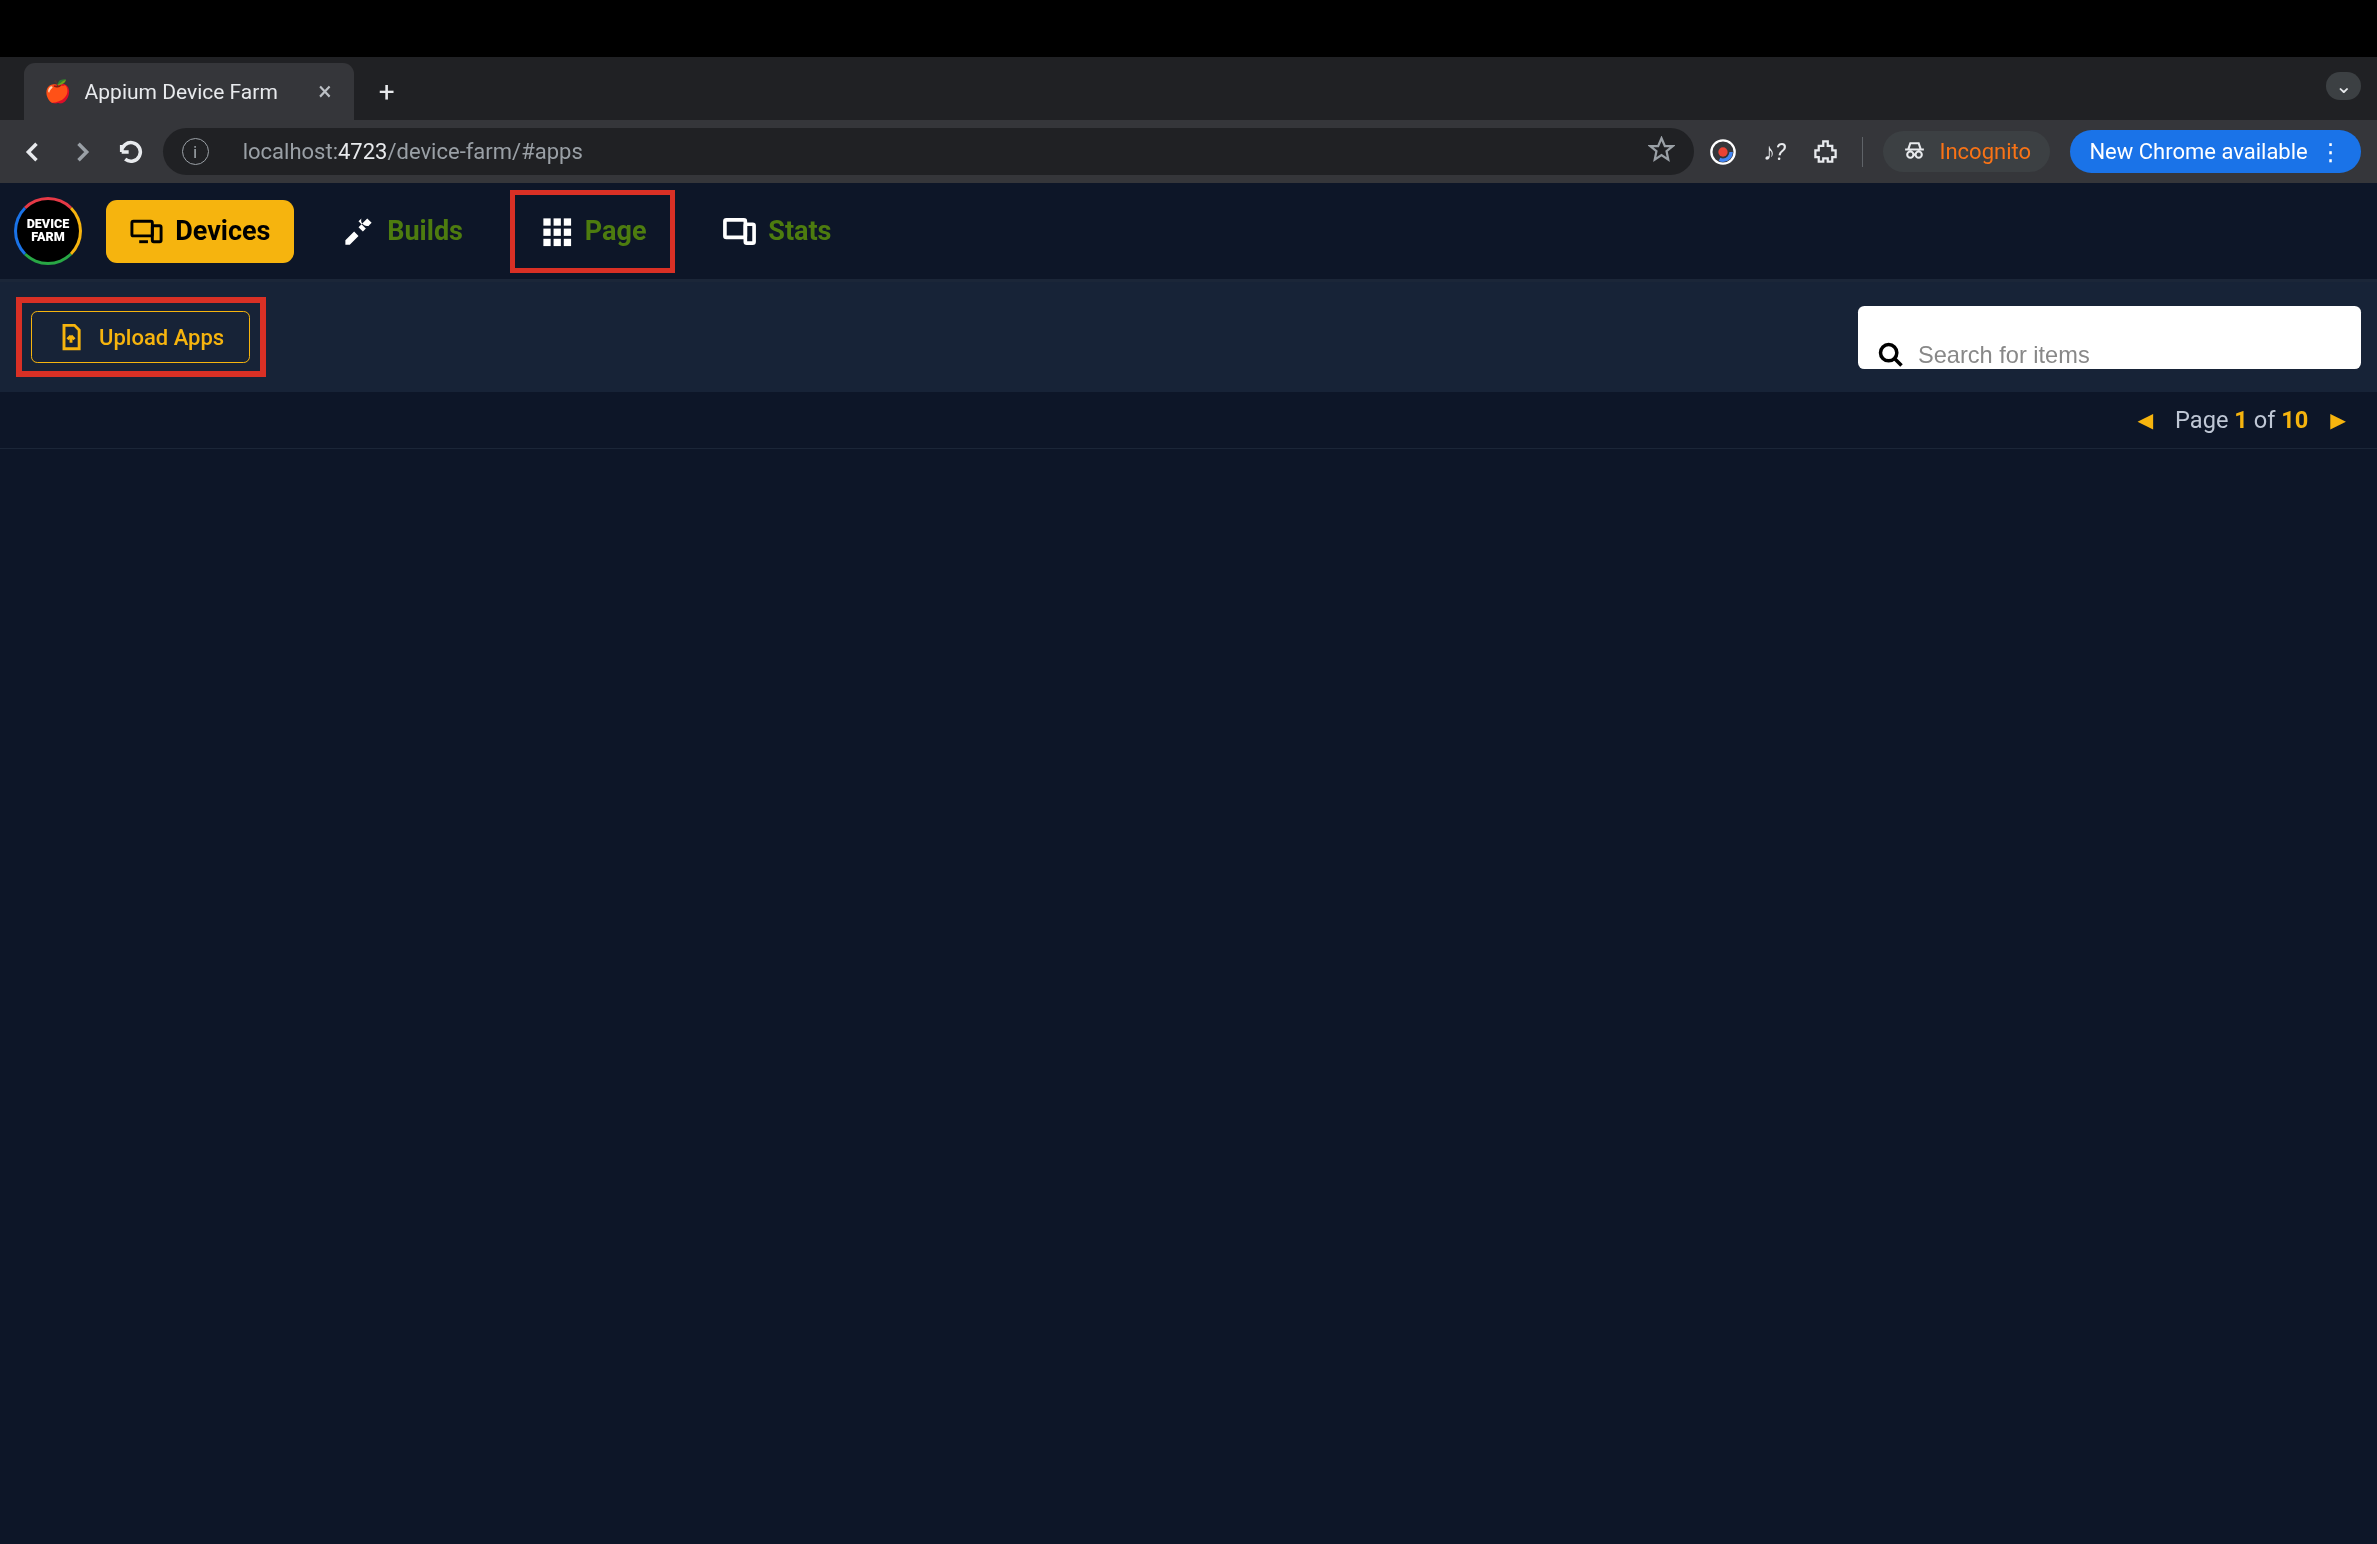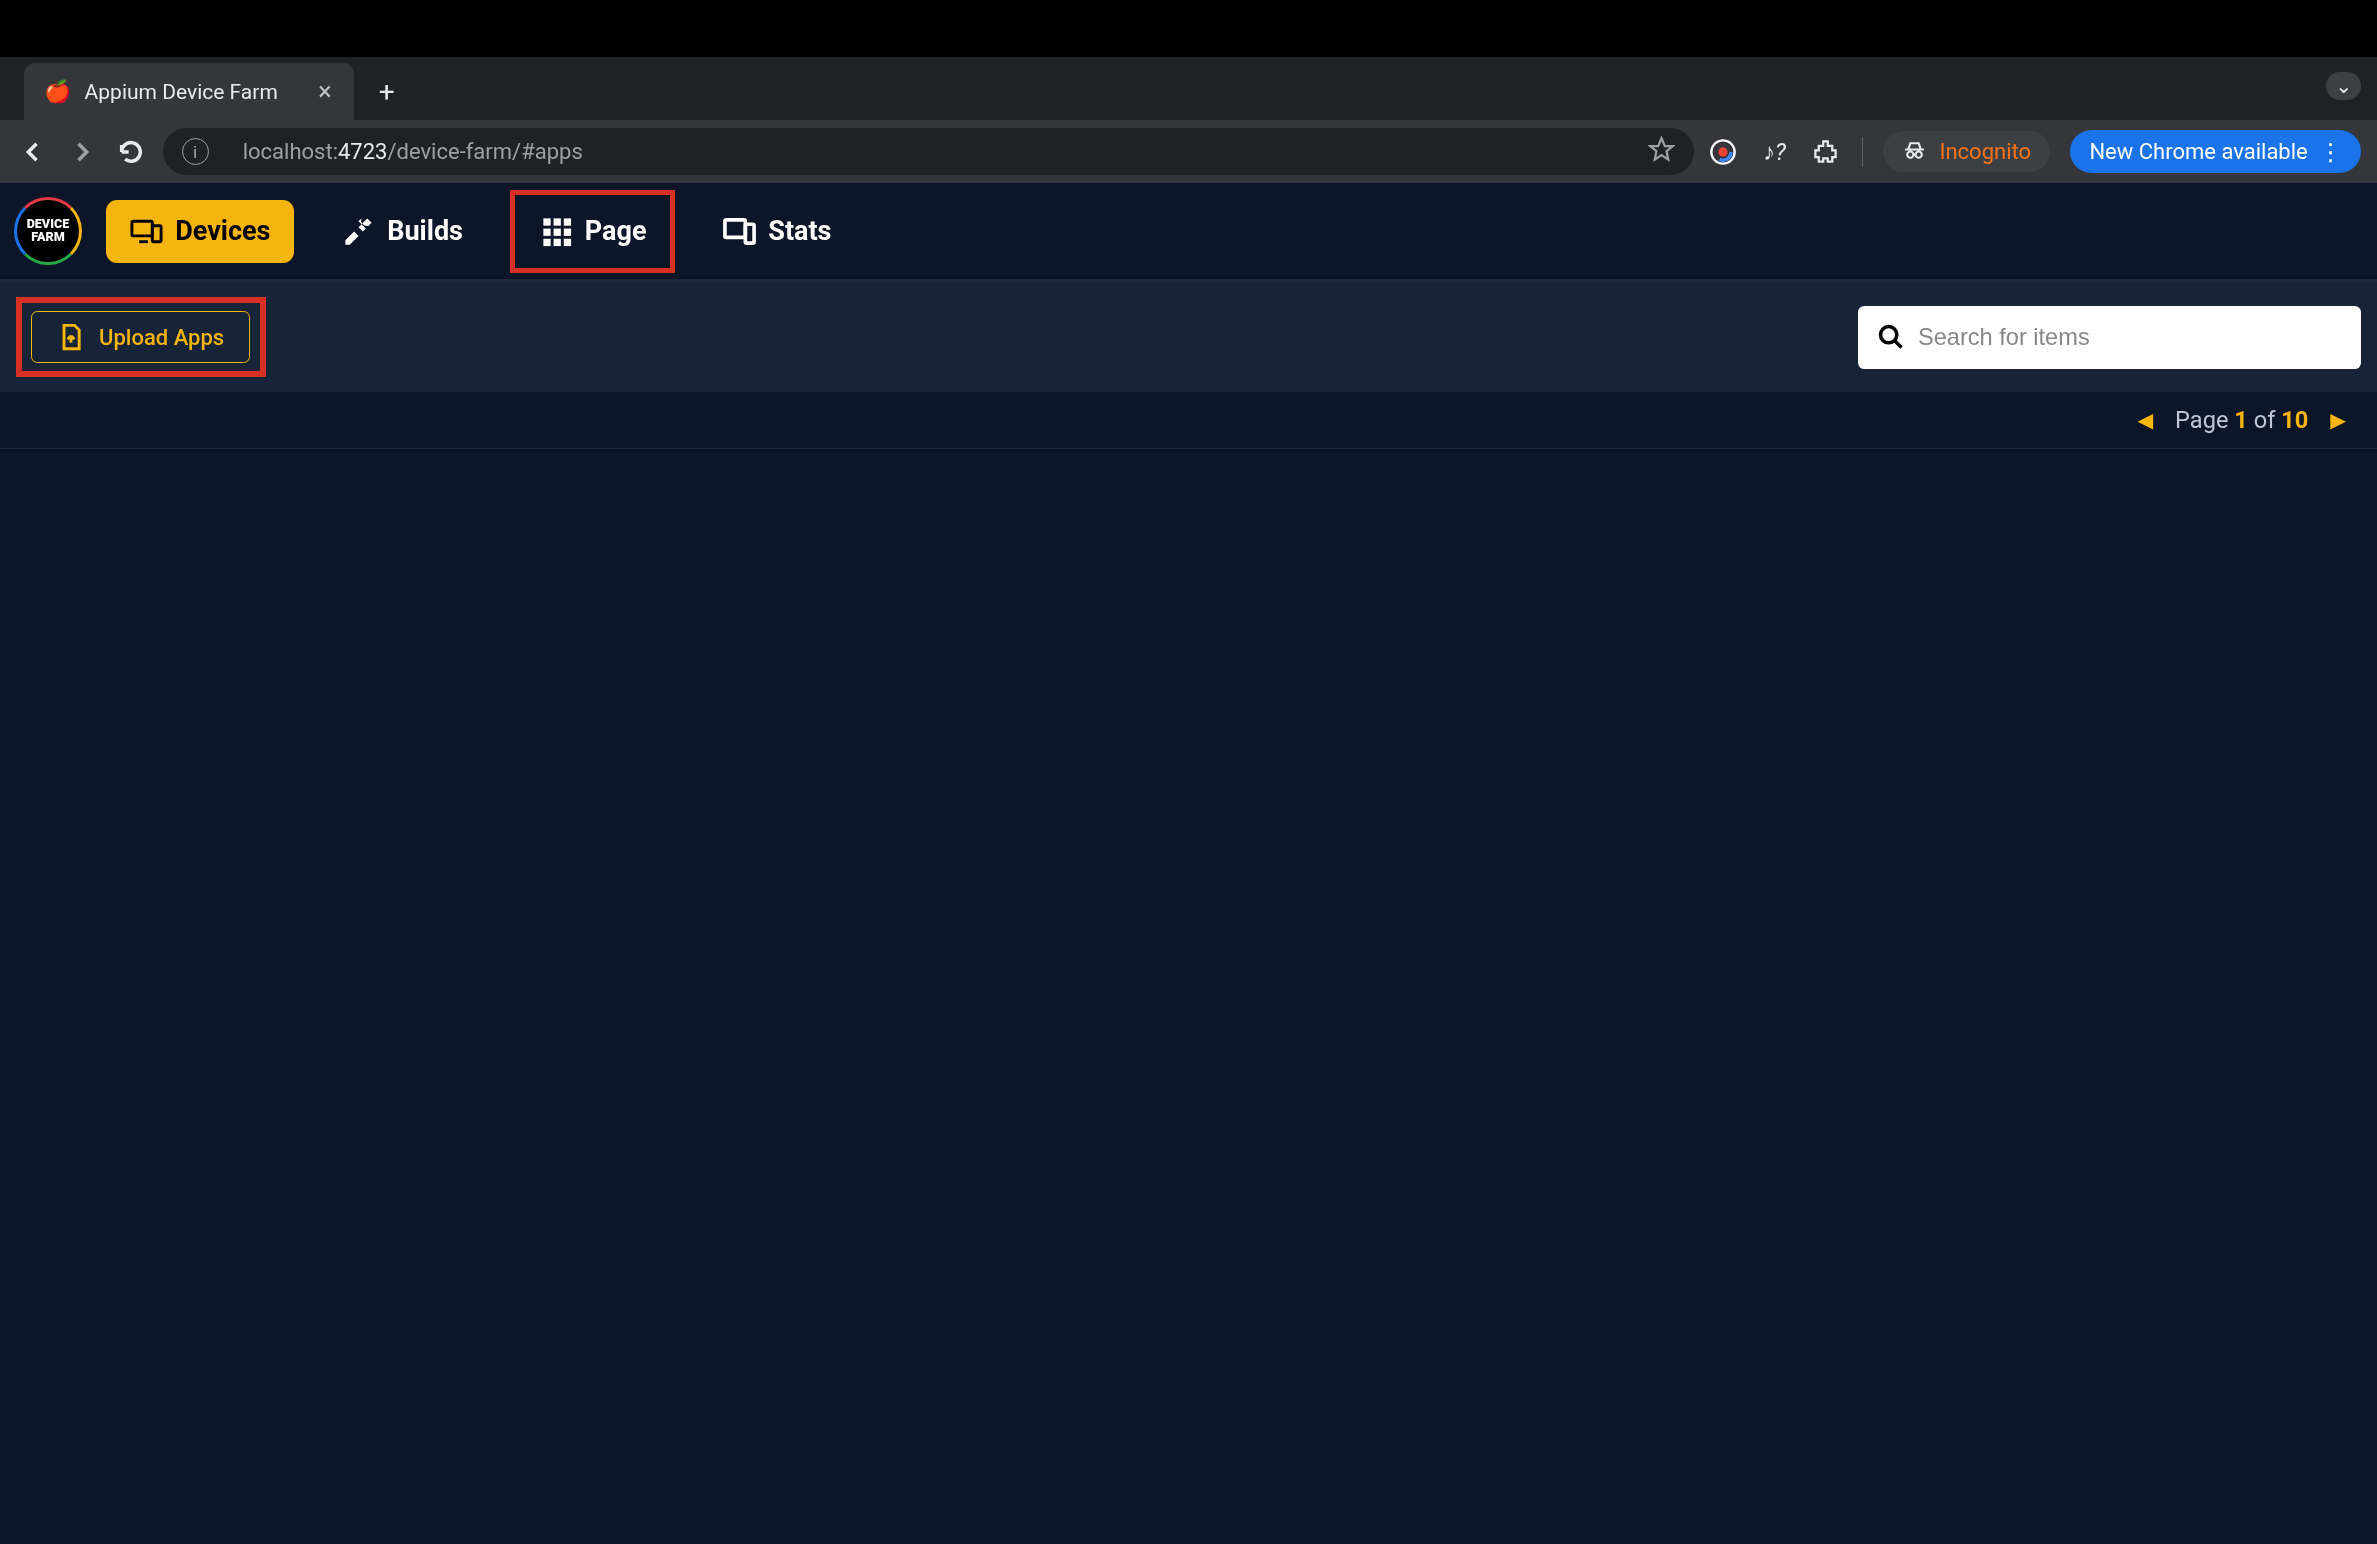--- a/index.html
+++ b/index.html
@@ -28,31 +28,31 @@
   .toolbar-right .ic { width: 31px; height:31px; display:flex; align-items:center; justify-content:center; color:#e8eaed; }
   .toolbar-right .sep { width:0.8px; height:30px; background:#5f6368; }
   .incognito-pill { background:#3c4043; border-radius: 27px; padding: 7.9px 19px; display:flex; align-items:center; gap:12.6px; color:#f97316; font-size:22px; }
   .update-pill { background:#1a73e8; border-radius: 27px; padding: 7.9px 19px; display:flex; align-items:center; gap:11px; color:#fff; font-size:22px;text-align:right; }
   .update-pill .dots { font-size:23.6px; }
 
   
   .page { background:#0d1628; height: calc(1544px - 57px - 63px - 63px); }
   .app-header { height: 99px; background:#0d1628; display:flex; align-items:center; gap: 23.6px; padding: 12px 14px; border-bottom: 3.1px solid #1b2638; }
   .logo { width: 68px; height: 68px; border-radius:50%; background:#000; border: 3.9px solid; border-color: #e63946 #f6b40e #28a745 #1a73e8; display:flex; align-items:center; justify-content:center; color:#fff; font-size:12.6px; font-weight:900; text-align:center; line-height:1; }
-  .nav-item { height: 63px; display:flex; align-items:center; gap:11px; padding: 0 23.6px; border-radius: 11px; color:#ffffff; font-size: 27px; font-weight: 700; }
+  .nav-item { height: 63px; display:flex; align-items:center; gap:11px; padding: 0 23.6px; border-radius: 11px; color:#4d7c0f; font-size: 27px; font-weight: 700; }
   .nav-item svg { width: 35px; height: 35px; }
   .nav-item.active { background:#f6b40e; color:#000; }
   .nav-item.active svg { stroke:#000; }
   .nav-item.highlighted { border: 5.5px solid #d93025; border-radius:0; padding: 4.7px 23.6px; height: 83px; }
 
   .action-bar { height: 110px; background:#172337; display:flex; align-items:center; padding: 0 15.7px; }
   .upload-wrap { border: 6.3px solid #d93025; padding: 7.9px 9.4px; display:flex; align-items:center; }
   .upload-btn { border: 1.6px solid #f6b40e; border-radius: 6.3px; padding: 11px 25px; display:flex; align-items:center; gap:14px; color:#f6b40e; font-size: 22px; font-weight:500; }
   .upload-btn svg { width: 28px; height: 28px; stroke:#f6b40e; fill:none; stroke-width:2.5; }
-  .search-box { margin-left:auto; background:#fff; border-radius: 6.3px; height: 63px; width: 503px; display:flex; align-items:center; padding: 0 19px; gap:12.6px; }
+  .search-box { margin-left:auto; background:#fff; border-radius: 6.3px; height: 63px; width: 503px; display:flex; align-items:flex-end; padding: 0 19px; gap:12.6px; }
   .search-box svg { width:28px; height:28px; stroke:#000; fill:none; stroke-width:3; }
   .search-box input { border:none; outline:none; font-size:23.6px; flex:1; color:#333; background:transparent; }
   .search-box input::placeholder { color:#888; }
 
   .table-header { display:flex; padding: 19px 31px; gap: 31px; color:#f6b40e; font-size: 22px; font-weight:700; letter-spacing:0.4px; border-bottom: 1.6px solid #1b2638; }
   .col-appname { width: 314px; }
   .col-platform { width: 299px; }
   .col-filesize { width: 299px; }
   .col-uploaded { width: 425px; }
   .col-autofile { flex:1; }

